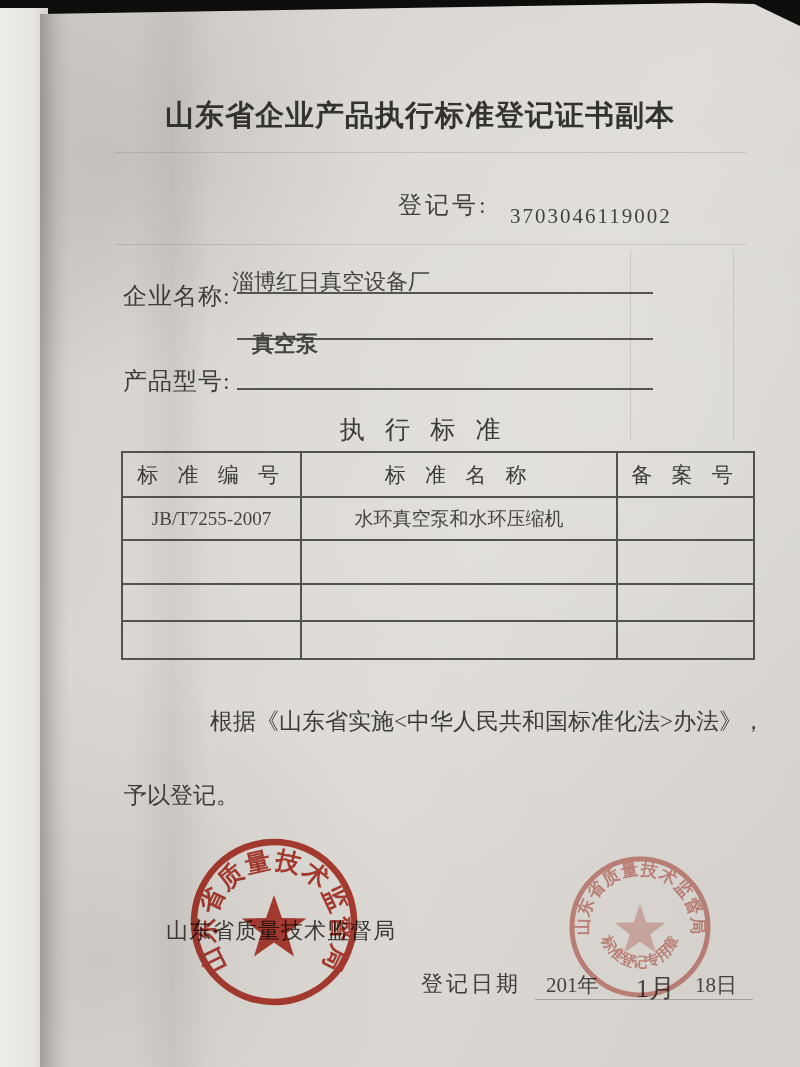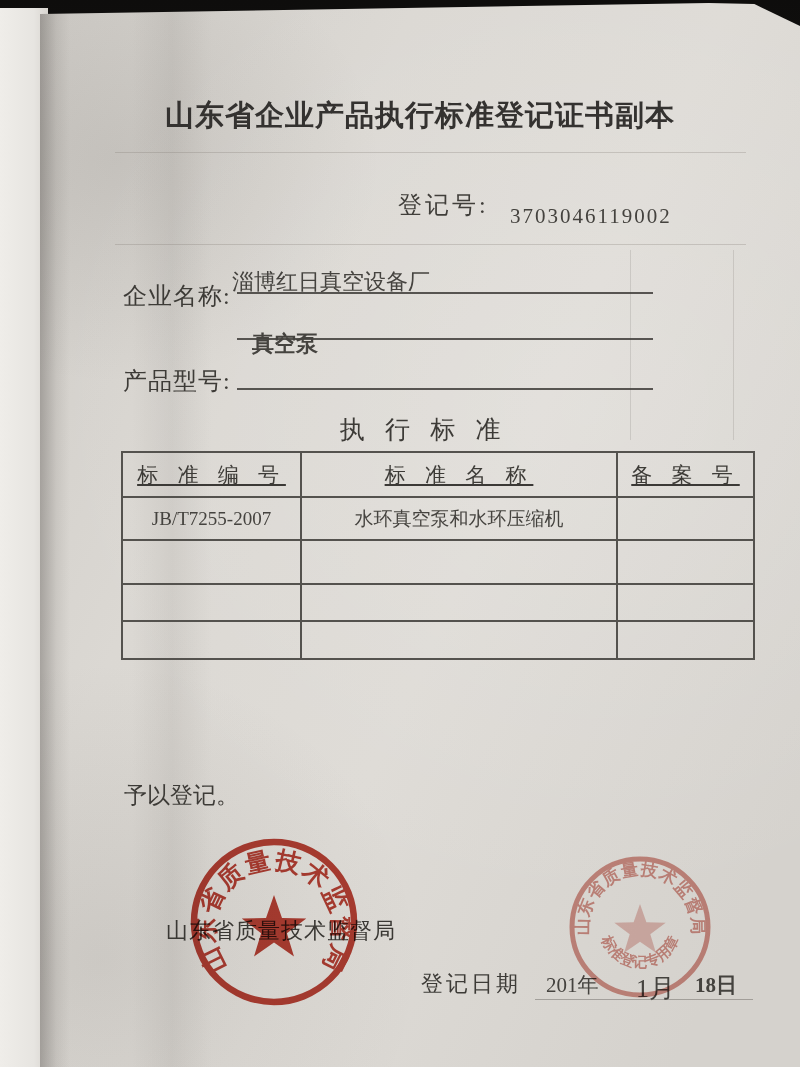--- a/index.html
+++ b/index.html
@@ -58,21 +58,21 @@
   }
   table.std td.hdr{font-size:21px;letter-spacing:7px;color:#3d3b37;}
   .c1{width:177px;} .c2{width:314px;border-radius:7px;} .c3{width:135px;}
   .legal1{position:absolute;left:170px;top:706px;font-size:23px;color:#3d3b37;}
   .legal2{position:absolute;left:84px;top:780px;font-size:23px;color:#3d3b37;}
   .issuer{position:absolute;left:126px;top:916px;font-size:22px;letter-spacing:1px;color:#3a3834;z-index:2;}
   .dept{position:absolute;left:521px;top:914px;font-size:22px;color:#3a3834;z-index:2;}
   .date-label{position:absolute;left:381px;top:969px;font-size:22px;letter-spacing:3px;color:#3d3b37;}
   .date-year{position:absolute;left:506px;top:971px;font-size:21px;color:#44423e;}
   .date-month{position:absolute;left:596px;top:971px;font-size:26px;color:#44423e;}
-  .date-day{position:absolute;left:655px;top:971px;font-size:21px;color:#44423e;font-weight:bold;}
+  .date-day{position:absolute;left:655px;top:971px;font-size:21px;color:#44423e;}
   .date-line{position:absolute;left:495px;top:999px;width:218px;height:1px;background:rgba(100,95,90,0.45);}
   .seal{position:absolute;mix-blend-mode:multiply;z-index:3;}
   .seal-issuer{left:142px;top:830px;opacity:0.9;}
   .seal-dept{left:520px;top:847px;opacity:0.62;}
   .seal text{font-family:"Liberation Sans",sans-serif;font-weight:bold;}
 </style>
 </head>
 <body>
 
 <div class="photo">
@@ -100,21 +100,21 @@
     <div class="underline" style="top:338px;"></div>
 
     <div class="field-label" style="top:365px;">产品型号:</div>
     <div class="field-value" style="left:212px;top:370px;"></div>
     <div class="underline" style="top:388px;"></div>
 
     <div class="section-title">执 行 标 准</div>
 
     <table class="std">
       <tbody>
-          <tr style="height:45px;text-decoration:underline;">
+          <tr style="height:45px;">
         <td class="hdr c1">标 准 编 号</td>
         <td class="hdr c2">标 准 名 称</td>
         <td class="hdr c3">备 案 号</td>
       </tr>
       <tr style="height:43px;">
         <td>JB/T7255-2007</td>
         <td>水环真空泵和水环压缩机</td>
         <td></td>
       </tr>
       <tr style="height:44px;">
@@ -128,20 +128,21 @@
         <td></td>
       </tr>
       <tr style="height:38px;">
         <td></td>
         <td></td>
         <td></td>
       </tr>
     </tbody>
       </table>
 
+    <div class="legal1">根据《山东省实施&lt;中华人民共和国标准化法&gt;办法》，</div>
     <div class="legal2">予以登记。</div>
 
     <div class="issuer">山东省质量技术监督局</div>
 
     <div class="date-label">登记日期</div>
     <div class="date-year">201年</div>
     <div class="date-month">1月</div>
     <div class="date-day">18日</div>
     <div class="date-line"></div>
 

